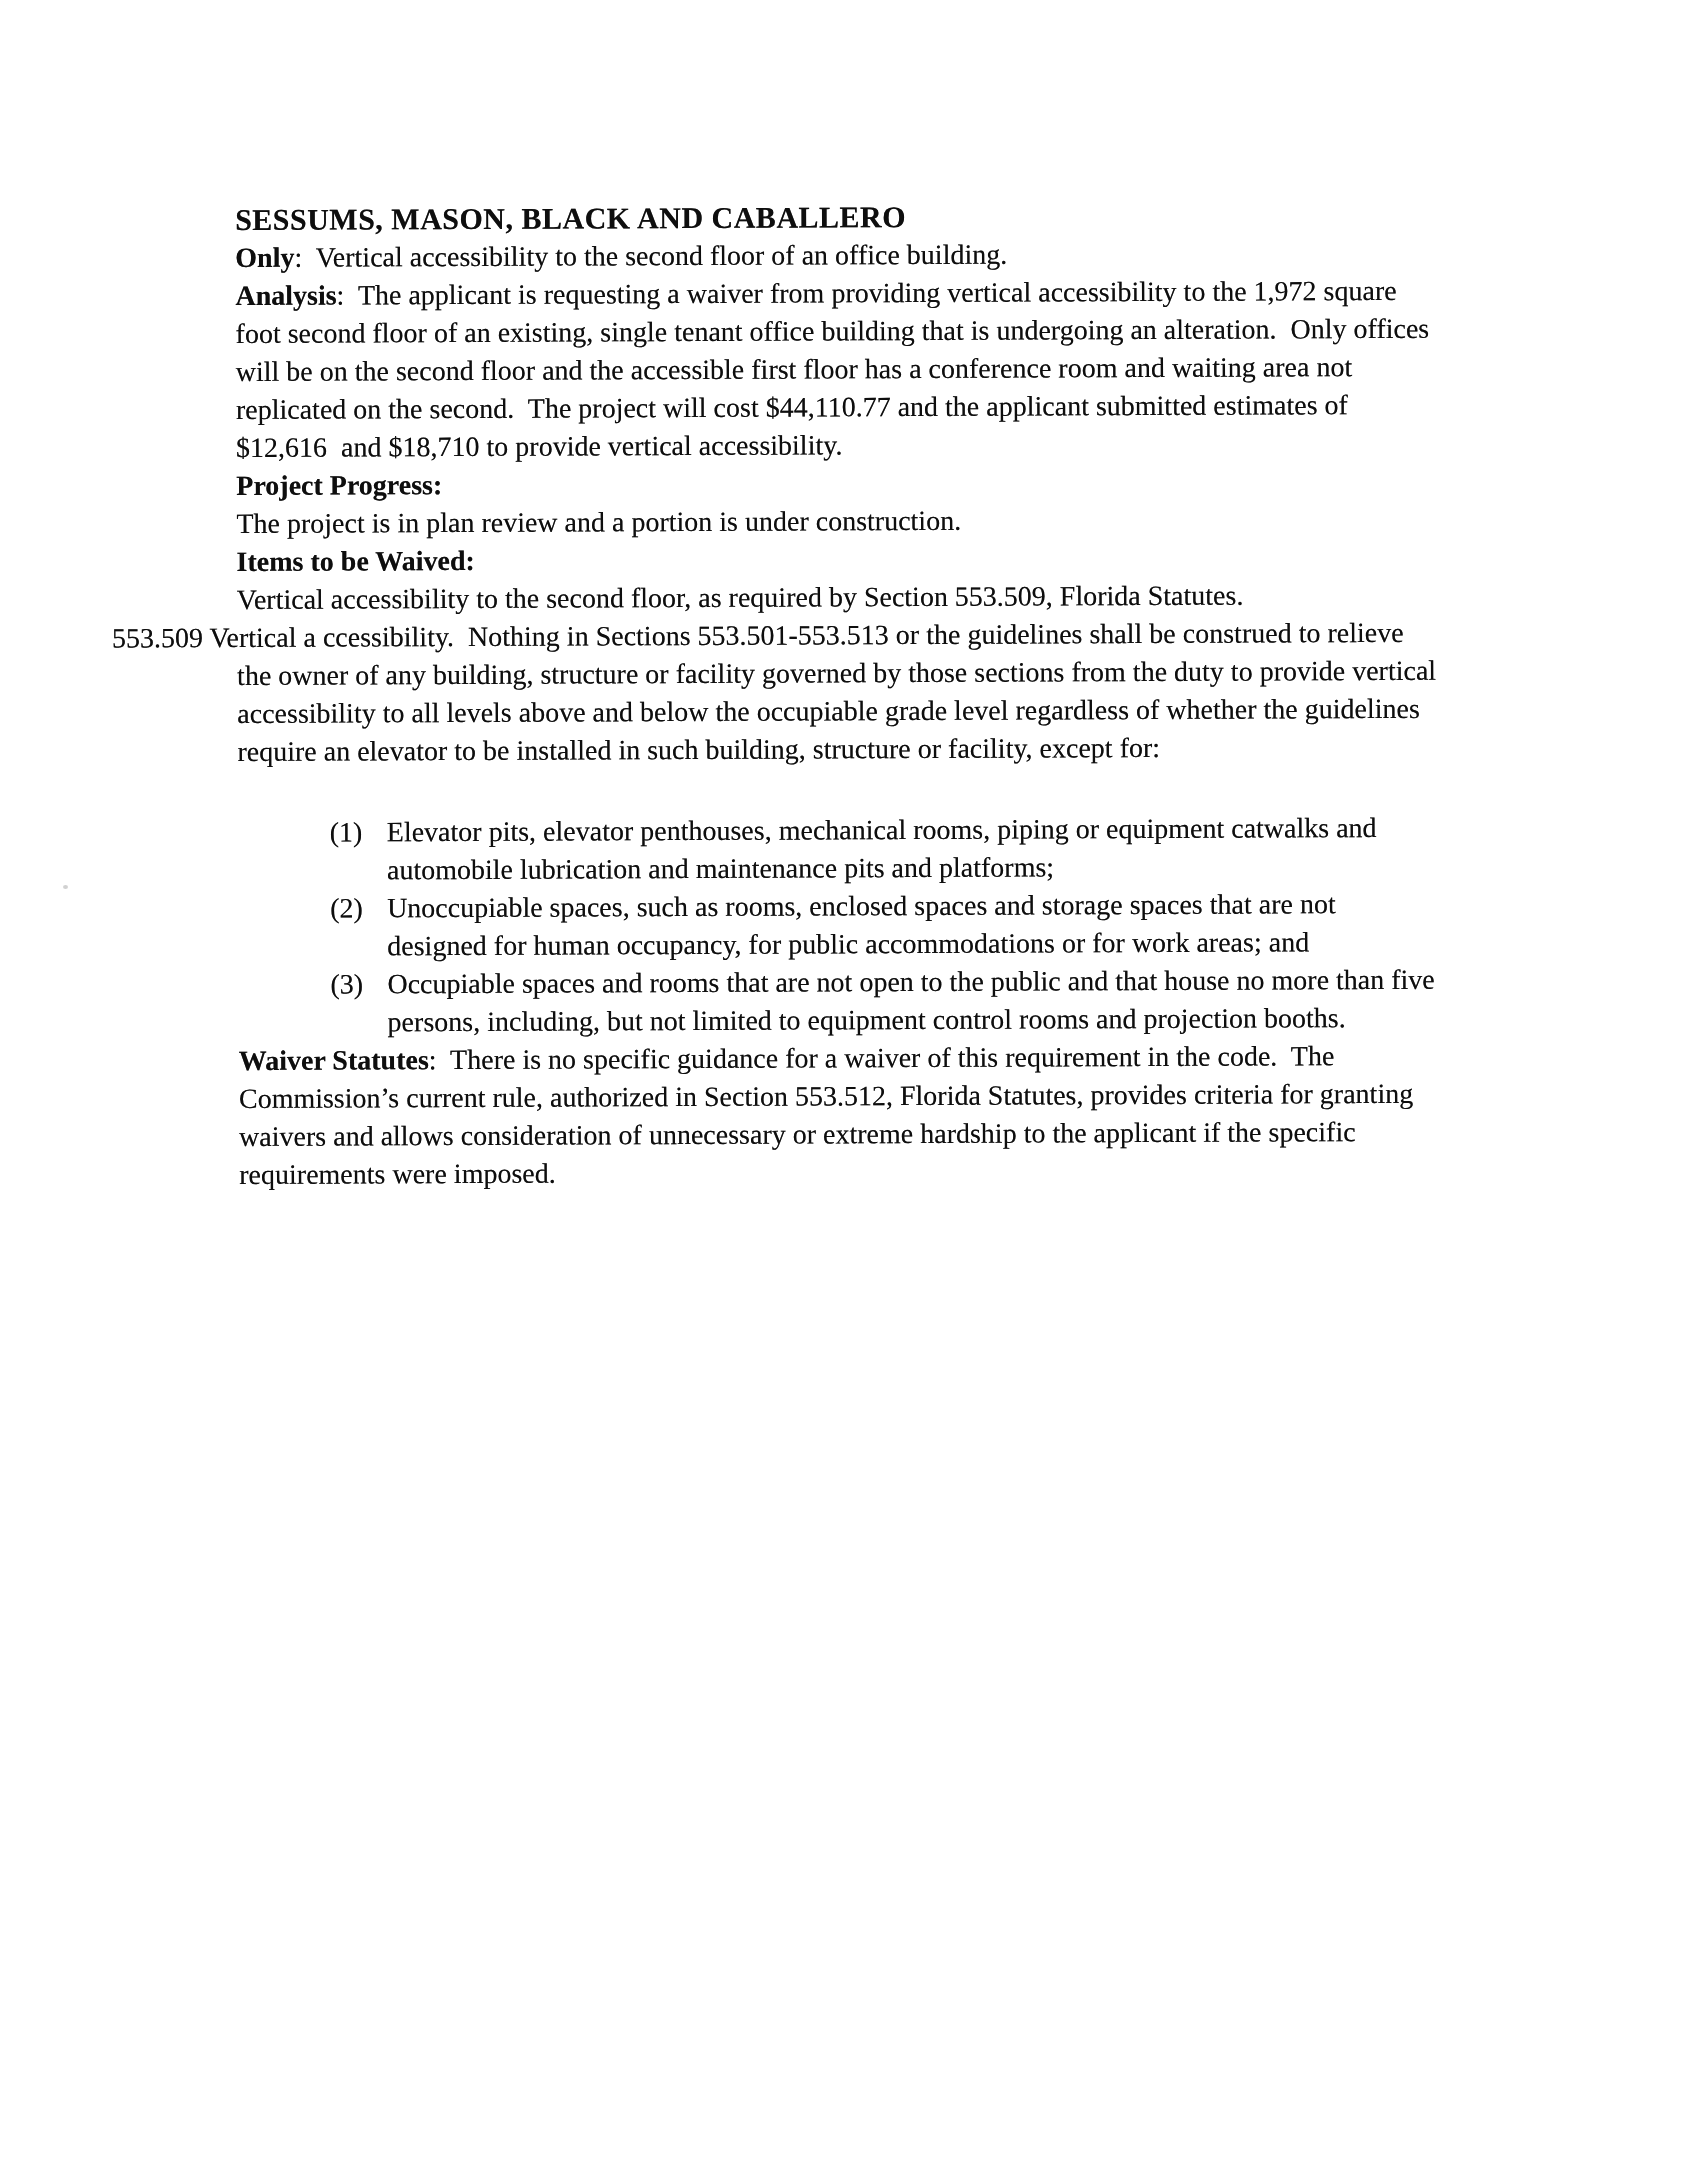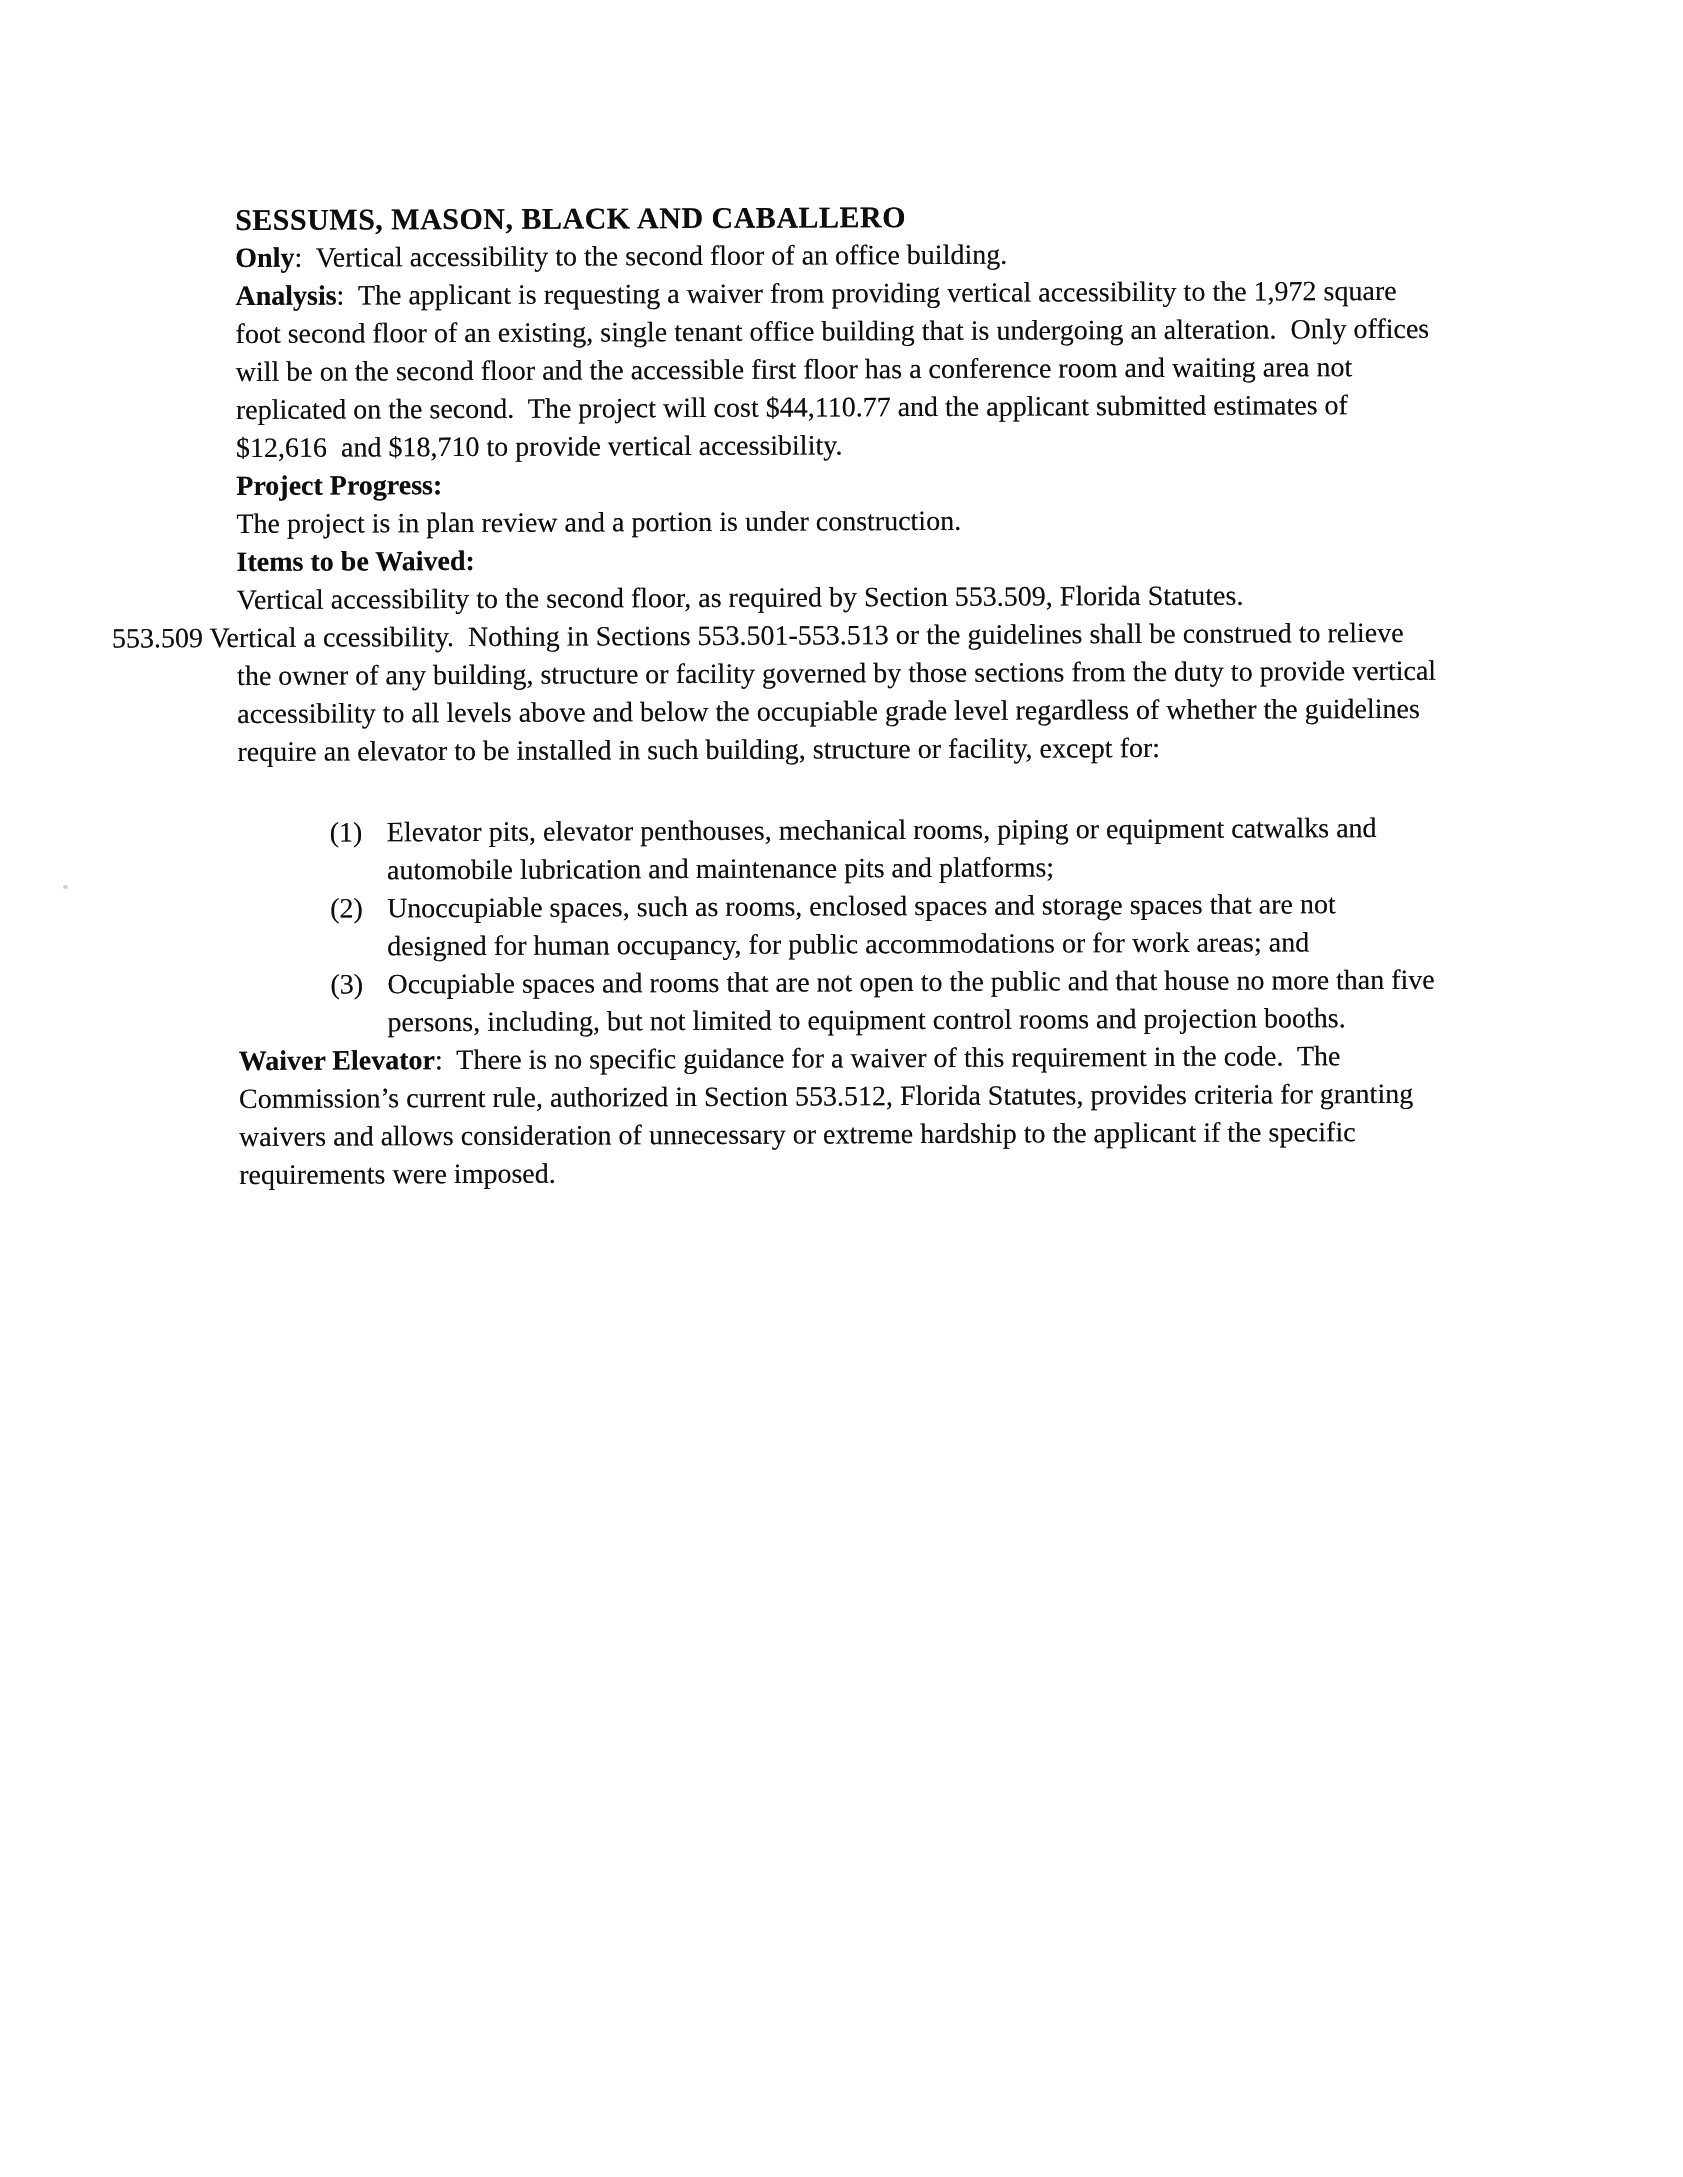--- a/index.html
+++ b/index.html
@@ -111,17 +111,17 @@
       <div class="exception">
         <span class="exc-num">(2)</span>
         <span class="exc-text">Unoccupiable spaces, such as rooms, enclosed spaces and storage spaces that are not designed for human occupancy, for public accommodations or for work areas; and</span>
       </div>
       <div class="exception">
         <span class="exc-num">(3)</span>
         <span class="exc-text">Occupiable spaces and rooms that are not open to the public and that house no more than five persons, including, but not limited to equipment control rooms and projection booths.</span>
       </div>
     </div>
 
-    <p class="para-waiver"><b>Waiver Elevator</b><span>:  There is no specific guidance for a waiver of this requirement in the code.  The Commission’s current rule, authorized in Section 553.512, Florida Statutes, provides criteria for granting waivers and allows consideration of unnecessary or extreme hardship to the applicant if the specific requirements were imposed.</span></p>
+    <p class="para-waiver"><b>Waiver Statutes</b><span>:  There is no specific guidance for a waiver of this requirement in the code.  The Commission’s current rule, authorized in Section 553.512, Florida Statutes, provides criteria for granting waivers and allows consideration of unnecessary or extreme hardship to the applicant if the specific requirements were imposed.</span></p>
 
   </div>
 </div>
 
 
 </body></html>

